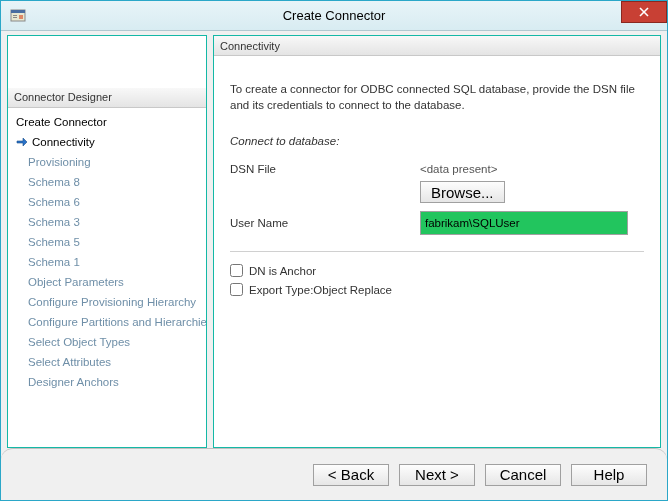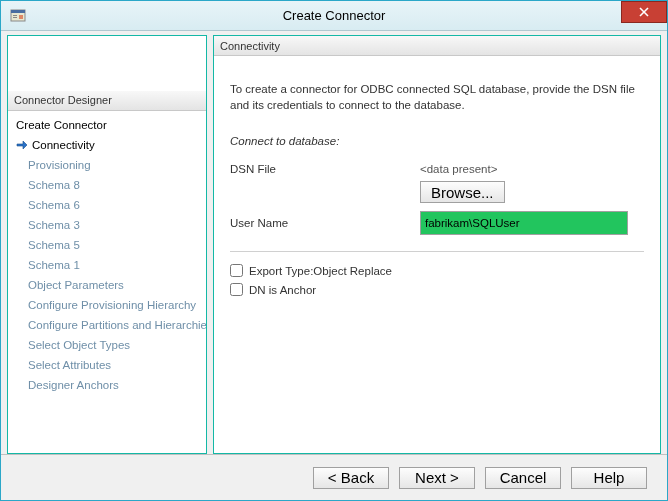--- a/index.html
+++ b/index.html
@@ -126,26 +126,27 @@
   }
   .check-row {
     display: flex; align-items: center; gap: 6px;
     margin-bottom: 6px;
     font-size: 11.5px;
   }
   .check-row input[type=checkbox] {
     width: 13px; height: 13px; margin: 0;
   }
   .footer {
-    height: 46px;
+    height: 52px;
     border-top: 1px solid #c0c0c0;
     background: #f0f0f0;
     display: flex; align-items: center; justify-content: flex-end;
     gap: 10px;
     padding-right: 20px;
+    border-radius: 12px;
   }
   .footer .btn { min-width: 76px; }
 </style>
 </head>
 <body>
 
 <div class="window">
 
   <div class="titlebar">
     <span class="app-icon">
@@ -247,26 +248,26 @@
           <div class="form-field">
             <input type="text" value="fabrikam\SQLUser" style="">
           </div>
         </div>
 
 
         <hr class="sep">
 
         <label class="check-row">
           <input type="checkbox" style="">
-          <span>Export Type:Object Replace</span>
+          <span>DN is Anchor</span>
         </label>
 
         <label class="check-row">
           <input type="checkbox" style="">
-          <span>DN is Anchor</span>
+          <span>Export Type:Object Replace</span>
         </label>
 
       </div>
     </div>
 
   </div>
 
   <div class="footer">
     <button class="btn">&lt;  Back</button>
     <button class="btn">Next  &gt;</button>

